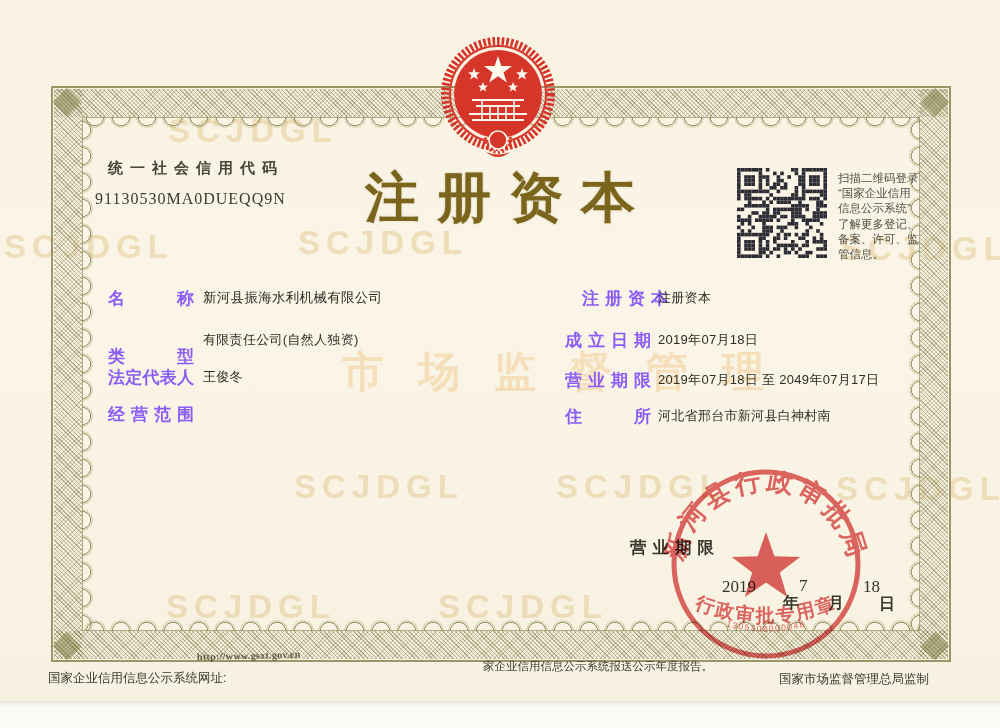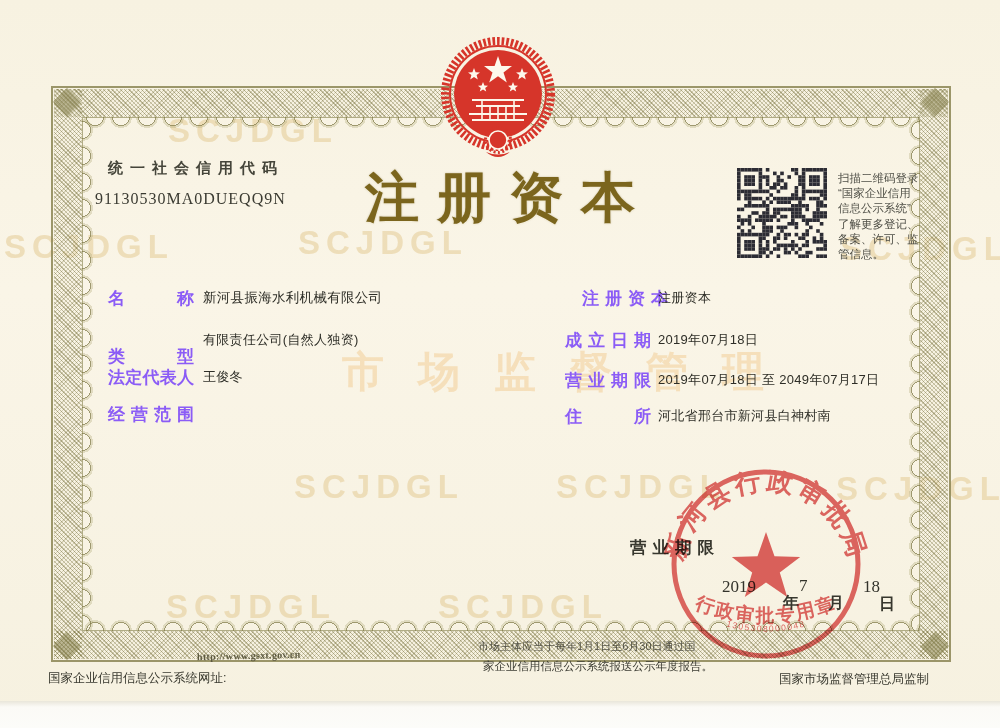--- a/index.html
+++ b/index.html
@@ -519,19 +519,18 @@
     </text>
     <text font-size="19" font-weight="700" fill="#dd5454" letter-spacing="2" font-family="Liberation Sans, sans-serif">
       <textPath href="#arcBot" startOffset="50%" text-anchor="middle">行政审批专用章</textPath>
     </text>
     <text font-size="8.5" fill="#dd5454" letter-spacing="1.5" font-family="Liberation Sans, sans-serif">
       <textPath href="#arcSerial" startOffset="50%" text-anchor="middle">1305308000048</textPath>
     </text>
   </svg>
 
   <div class="f-url">http://www.gsxt.gov.cn</div>
-  <div class="f-notice1">市场主体应当于每年1月1日至6月30日通过国</div>
   <div class="f-notice2">家企业信用信息公示系统报送公示年度报告。</div>
   <div class="f-site">国家企业信用信息公示系统网址:</div>
   <div class="f-issuer">国家市场监督管理总局监制</div>
 
   <div class="scan-edge"></div>
 </div>
 
 </body></html>

